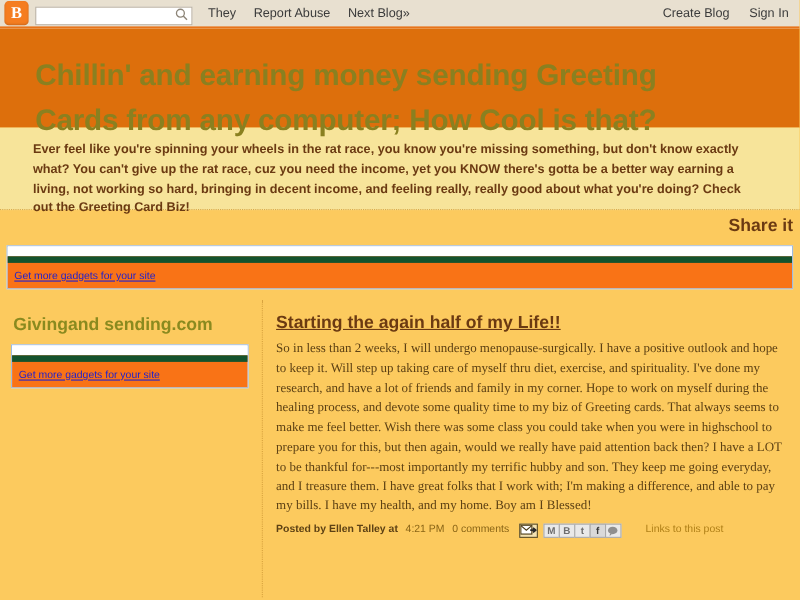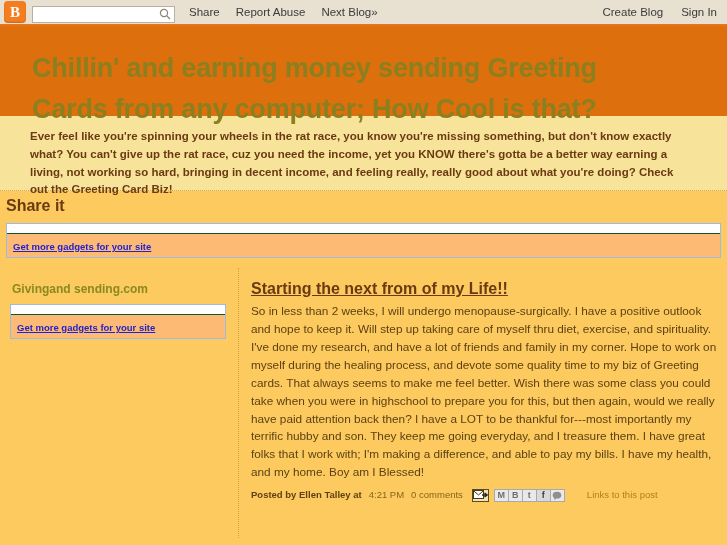--- a/index.html
+++ b/index.html
@@ -116,39 +116,38 @@
     color: #6b3a12;
   }
 
   
   .crosscol {
     padding: 6px 6px 10px 6px;
     box-sizing: border-box;
   }
   .crosscol-title {
     margin: 0 0 8px 0;
-    text-align: left;
+    text-align: right;
     font-size: 16px;
     font-weight: bold;
     color: #6b3a12;
   }
   .gadget-box {
     border: 1px solid #9dbbe0;
     background: #ffffff;
     box-sizing: border-box;
   }
   .gadget-box .gadget-blank {
     height: 9px;
     background: #ffffff;
   }
   .gadget-box .gadget-link-row {
-    background: #fdba74;
-    border-top: 1px solid #14532d;
+    background: #f97316;
+    border-top: 6px solid #14532d;
     padding: 2px 6px 3px 6px;
-    font-weight: bold;
   }
   .gadget-link {
     font-size: 9.5px;
     color: #2222cc;
     text-decoration: underline;
     font-family: "Liberation Sans", sans-serif;
   }
 
   
   .content-wrap {
@@ -158,21 +157,21 @@
   }
   .sidebar {
     width: 239px;
     flex: 0 0 239px;
     box-sizing: border-box;
     padding: 10px 12px 0 10px;
     border-right: 1px dotted #d8a33f;
   }
   .sidebar-heading {
     margin: 4px 0 8px 2px;
-    font-size: 12px;
+    font-size: 16px;
     font-weight: bold;
     color: #8a8a1f;
   }
   .sidebar-gadget { margin-bottom: 26px; }
 
   .main-col {
     flex: 1 1 auto;
     box-sizing: border-box;
     padding: 12px 10px 0 12px;
     min-width: 0;
@@ -184,20 +183,21 @@
   }
   .post-title a {
     color: #6b3a12;
     text-decoration: underline;
   }
   .post-body {
     margin: 0;
     font-size: 11.8px;
     line-height: 1.52;
     color: #5d4114;
+    font-family: Liberation Serif, serif;
   }
   .post-footer {
     margin-top: 7px;
     display: flex;
     font-size: 9.5px;
     color: #8a6516;
     white-space: nowrap;
   }
   .post-footer .posted-by { color: #5d4114; font-weight: bold; }
   .post-footer .meta-item { margin-right: 7px; }
@@ -252,21 +252,21 @@
   <div class="nav-search">
     <input type="text" value="" placeholder="" style="">
     <span class="search-glass">
       <svg width="12" height="12" viewBox="0 0 12 12">
         <circle cx="5" cy="5" r="3.6" fill="none" stroke="#8d8578" stroke-width="1.2"></circle>
         <line x1="7.6" y1="7.6" x2="11" y2="11" stroke="#8d8578" stroke-width="1.3"></line>
       </svg>
     </span>
   </div>
 
-  <a href="#" class="nav-link">Share</a>
+  <a href="#" class="nav-link">They</a>
   <a href="#" class="nav-link">Report Abuse</a>
   <a href="#" class="nav-link">Next Blog»</a>
 
   <div class="nav-right">
     <a href="#" class="nav-link">Create Blog</a>
     <a href="#" class="nav-link">Sign In</a>
   </div>
 </div>
 
 <div class="header">
@@ -297,21 +297,21 @@
         <div class="gadget-link-row">
           <a href="#" class="gadget-link">Get more gadgets for your site</a>
         </div>
       </div>
     </div>
 
   </div>
 
   <div class="main-col">
     <h3 class="post-title">
-      <a href="#">Starting the next from of my Life!!</a>
+      <a href="#">Starting the again half of my Life!!</a>
     </h3>
     <p class="post-body">So in less than 2 weeks, I will undergo menopause-surgically.  I have a positive outlook and hope to keep it.  Will step up taking care of myself thru diet, exercise, and spirituality.  I've done my research, and have a lot of friends and family in my corner.  Hope to work on myself during the healing process, and devote some quality time to my biz of Greeting cards.  That always seems to make me feel better.  Wish there was some class you could take when you were in highschool to prepare you for this, but then again, would we really have paid attention back then?  I have a LOT to be thankful for---most importantly my terrific hubby and son.  They keep me going everyday, and I treasure them.  I have great folks that I work with; I'm making a difference, and able to pay my bills.  I have my health, and my home.  Boy am I Blessed!</p>
 
     <div class="post-footer">
       <span class="meta-item posted-by">Posted by Ellen Talley at</span>
       <span class="meta-item">4:21 PM</span>
       <span class="meta-item">0 comments</span>
 
       <span class="share-icons">
         <span class="icon-btn icon-email">

